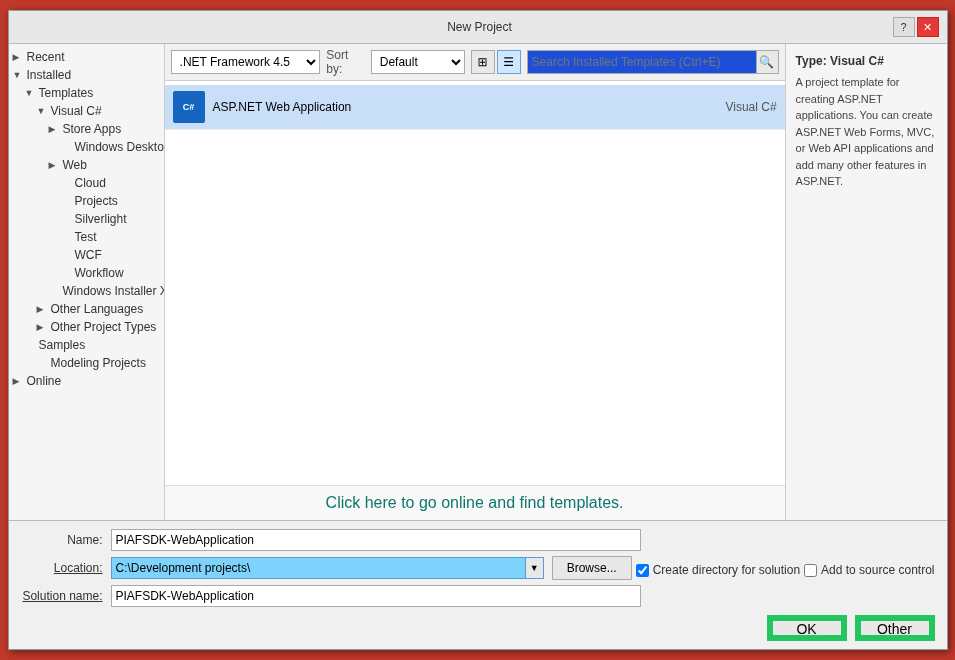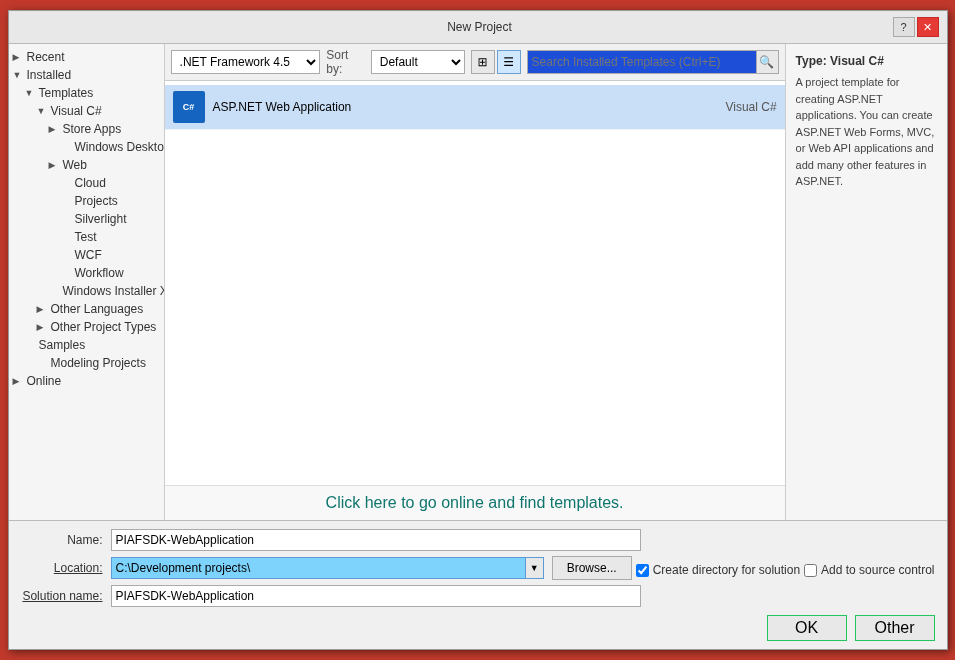--- a/index.html
+++ b/index.html
@@ -251,23 +251,23 @@
     .checkbox-row input[type=checkbox] { width: 13px; height: 13px; }
     .bottom-buttons {
       display: flex;
       justify-content: flex-end;
       gap: 8px;
       margin-top: 8px;
     }
     .btn-ok, .btn-cancel {
       width: 80px;
       height: 26px;
-      border: 1px solid #22c55e;
-      background: #e8e8e8;
-      font-size: 16px;
+      border: 6px solid #22c55e;
+      background: #e8e8e8;
+      font-size: 14px;
       cursor: pointer;
     }
     .search-box {
       background: #1d4ed8;
       border: 1px solid #aaa;
       height: 24px;
       width: 230px;
       padding: 2px 4px;
       font-size: 12px;
     }

